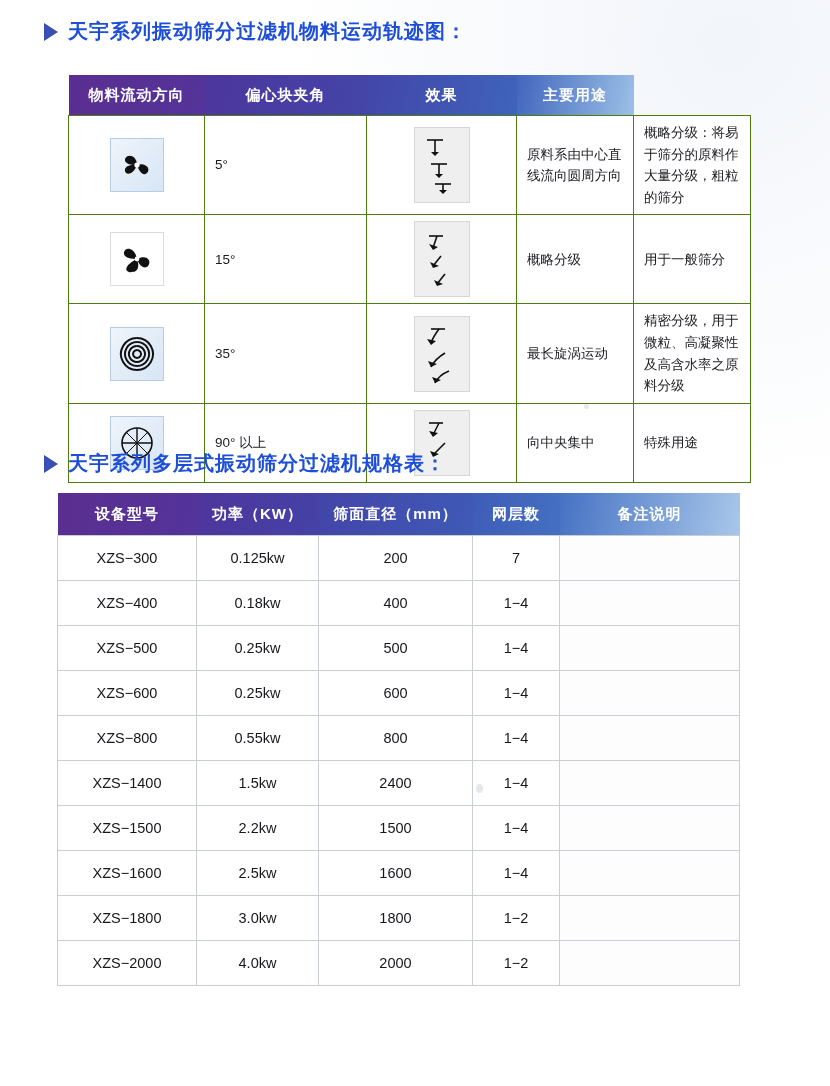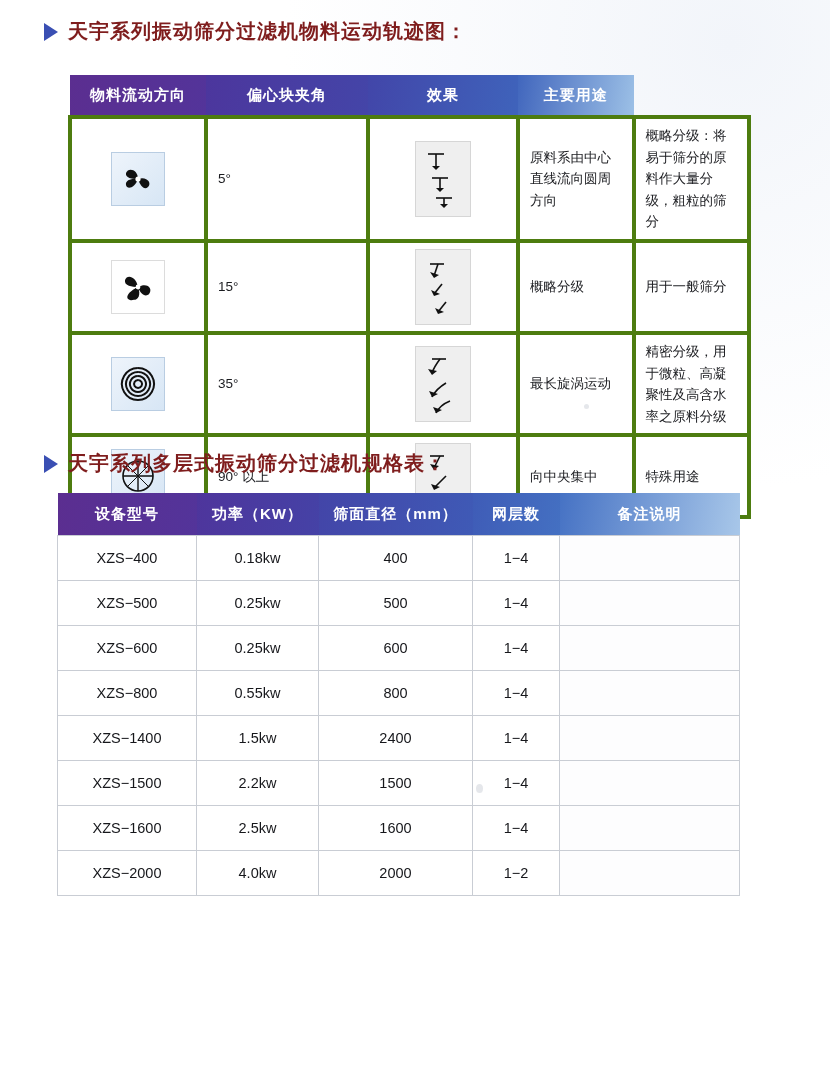--- a/index.html
+++ b/index.html
@@ -39,21 +39,21 @@
   .heading-2 { position: absolute; left: 44px; top: 450px; }
   .tri-marker {
     width: 0; height: 0;
     border-left: 14px solid #3a4fb3;
     border-top: 9px solid transparent;
     border-bottom: 9px solid transparent;
   }
   .heading-text {
     font-size: 20px;
     font-weight: bold;
-    color: #7f1d1d;
+    color: #1d4ed8;
     letter-spacing: 1px;
     white-space: nowrap;
   }
 
   
   .table1 {
     position: absolute;
     left: 68px;
     top: 75px;
     width: 683px;
@@ -67,21 +67,21 @@
     font-weight: bold;
     letter-spacing: 1px;
     border: none;
     background: linear-gradient(90deg, #5a2d8f 0%, #4b3a9e 30%, #3e5bb5 62%, #7ea6dd 100%);
   }
   .table1 th.h1 { background: linear-gradient(100deg,#5b2e90 0%, #53349a 100%); }
   .table1 th.h2 { background: linear-gradient(100deg,#4c369d 0%, #4445a8 100%); }
   .table1 th.h3 { background: linear-gradient(100deg,#4246a9 0%, #3f63bb 100%); }
   .table1 th.h4 { background: linear-gradient(100deg,#4166bd 0%, #9cc0e6 100%); }
   .table1 td {
-    border: 4px solid #4d7c0f;
+    border: 1px solid #4d7c0f;
     font-size: 13.5px;
     color: #1b1c20;
     line-height: 1.6;
     padding: 6px 10px;
     vertical-align: middle;
     background: #ffffff;
   }
   .td-center { text-align: center; }
   .td-angle { text-align: left; padding-left: 24px; font-size: 14px; }
   .cell-icon {
@@ -312,20 +312,27 @@
       <tr>
         <th class="c1" style="width:137px">设备型号</th>
         <th class="c2" style="width:120px">功率（KW）</th>
         <th class="c3" style="width:152px">筛面直径（mm）</th>
         <th class="c4" style="width:85px">网层数</th>
         <th class="c5">备注说明</th>
       </tr>
     </thead>
     <tbody>
       <tr>
+        <td>XZS−300</td>
+        <td>0.125kw</td>
+        <td>200</td>
+        <td>7</td>
+        <td class="note"></td>
+      </tr>
+      <tr>
         <td>XZS−400</td>
         <td>0.18kw</td>
         <td>400</td>
         <td>1−4</td>
         <td class="note"></td>
       </tr>
       <tr>
         <td>XZS−500</td>
         <td>0.25kw</td>
         <td>500</td>
@@ -358,20 +365,27 @@
         <td>2.2kw</td>
         <td>1500</td>
         <td>1−4</td>
         <td class="note"></td>
       </tr>
       <tr>
         <td>XZS−1600</td>
         <td>2.5kw</td>
         <td>1600</td>
         <td>1−4</td>
+        <td class="note"></td>
+      </tr>
+      <tr>
+        <td>XZS−1800</td>
+        <td>3.0kw</td>
+        <td>1800</td>
+        <td>1−2</td>
         <td class="note"></td>
       </tr>
       <tr>
         <td>XZS−2000</td>
         <td>4.0kw</td>
         <td>2000</td>
         <td>1−2</td>
         <td class="note"></td>
       </tr>
     </tbody>

